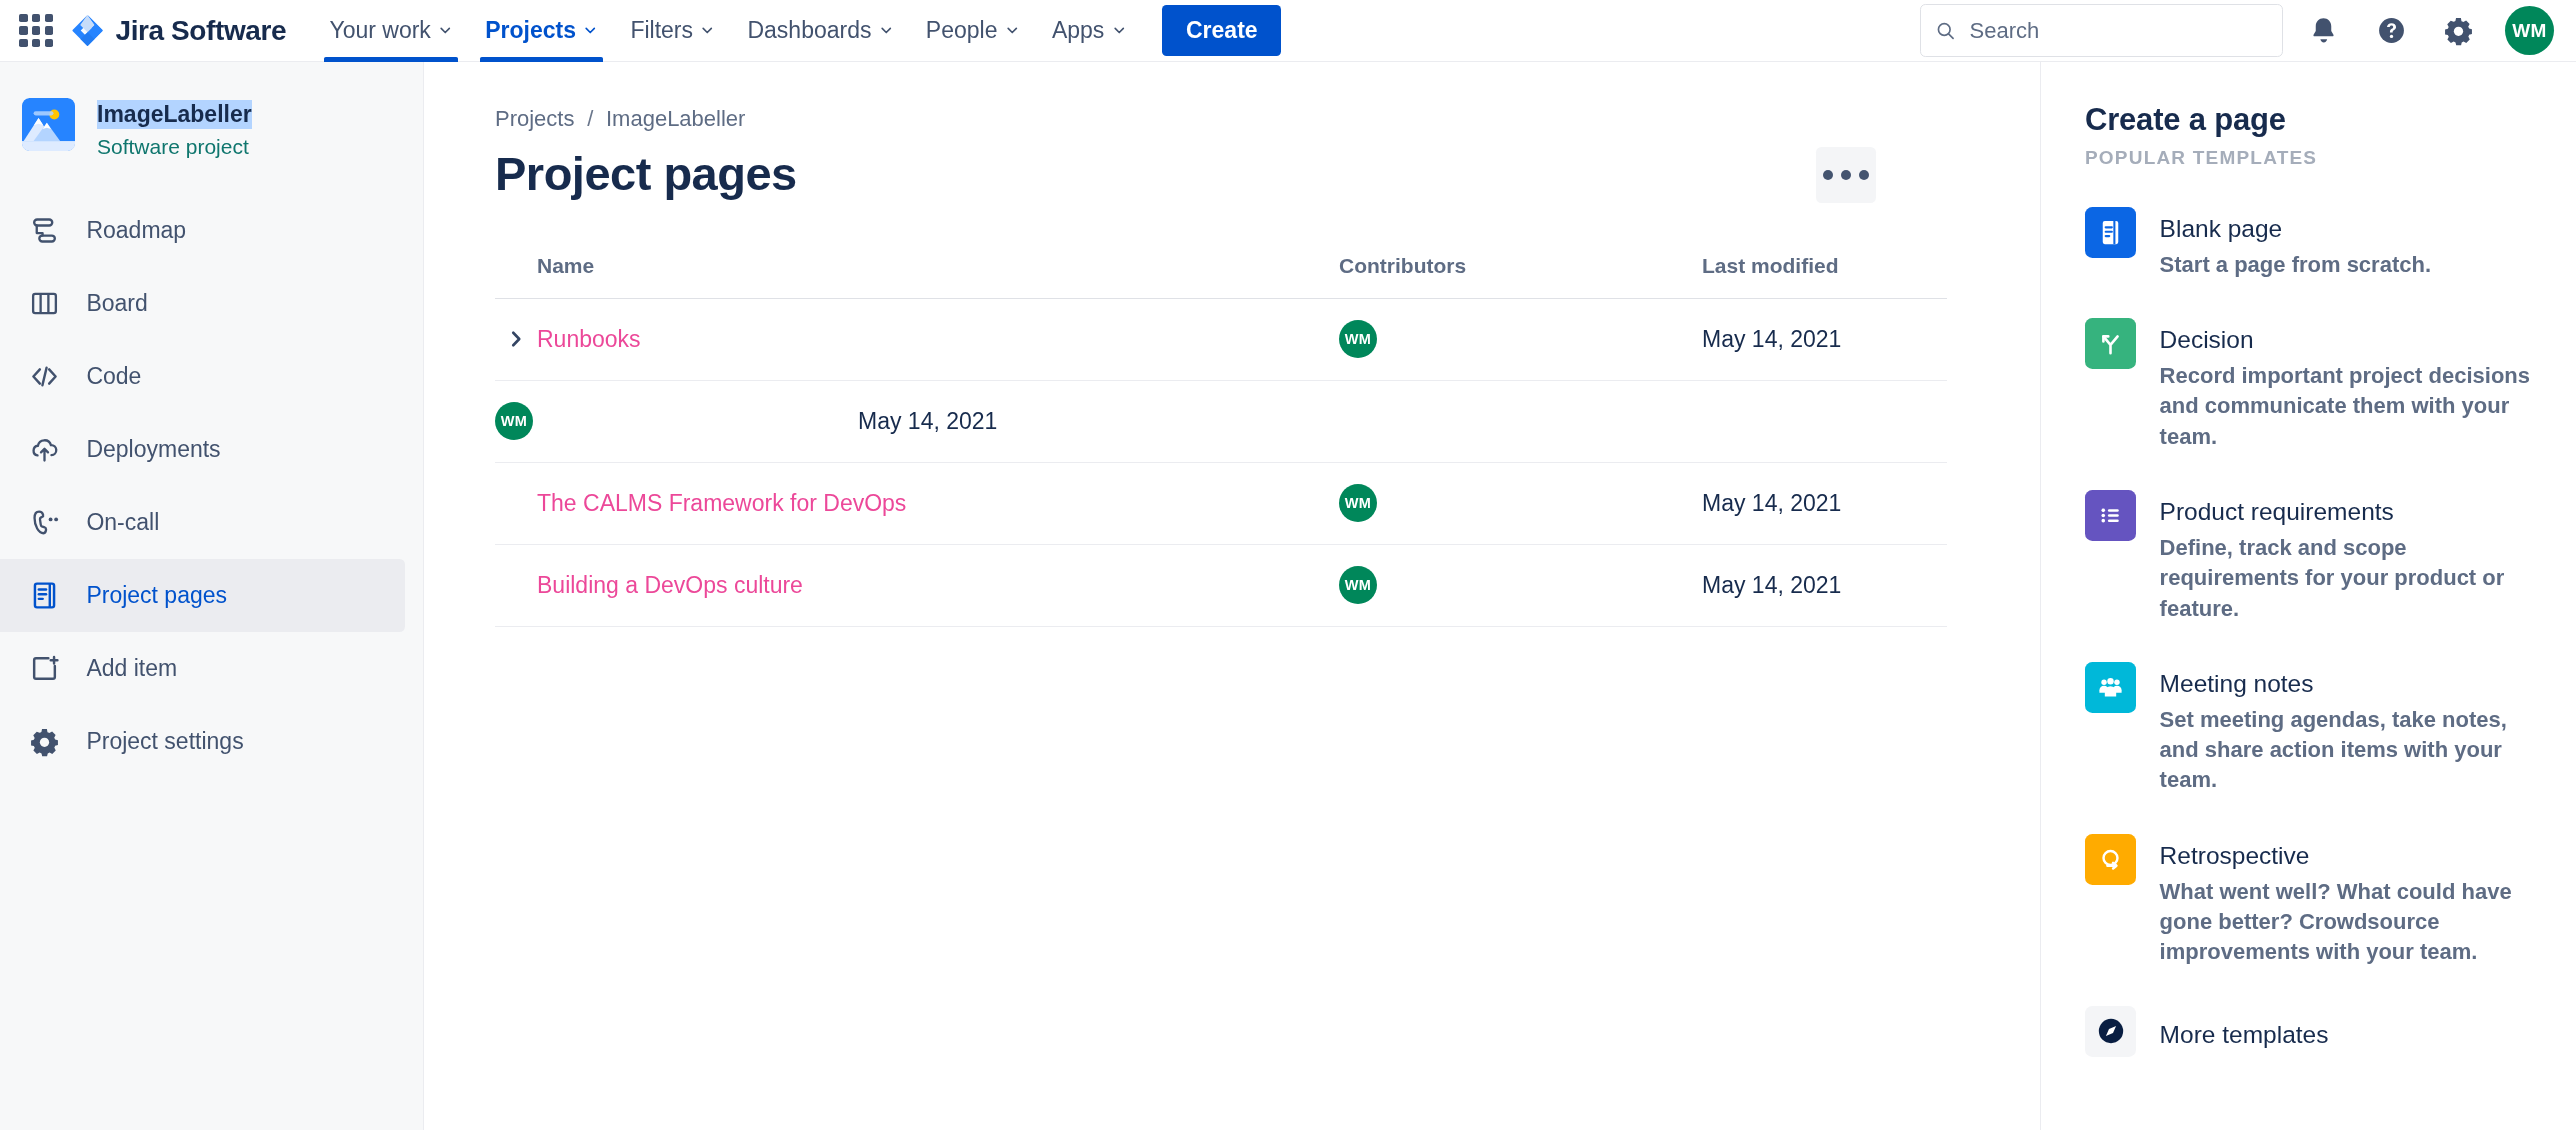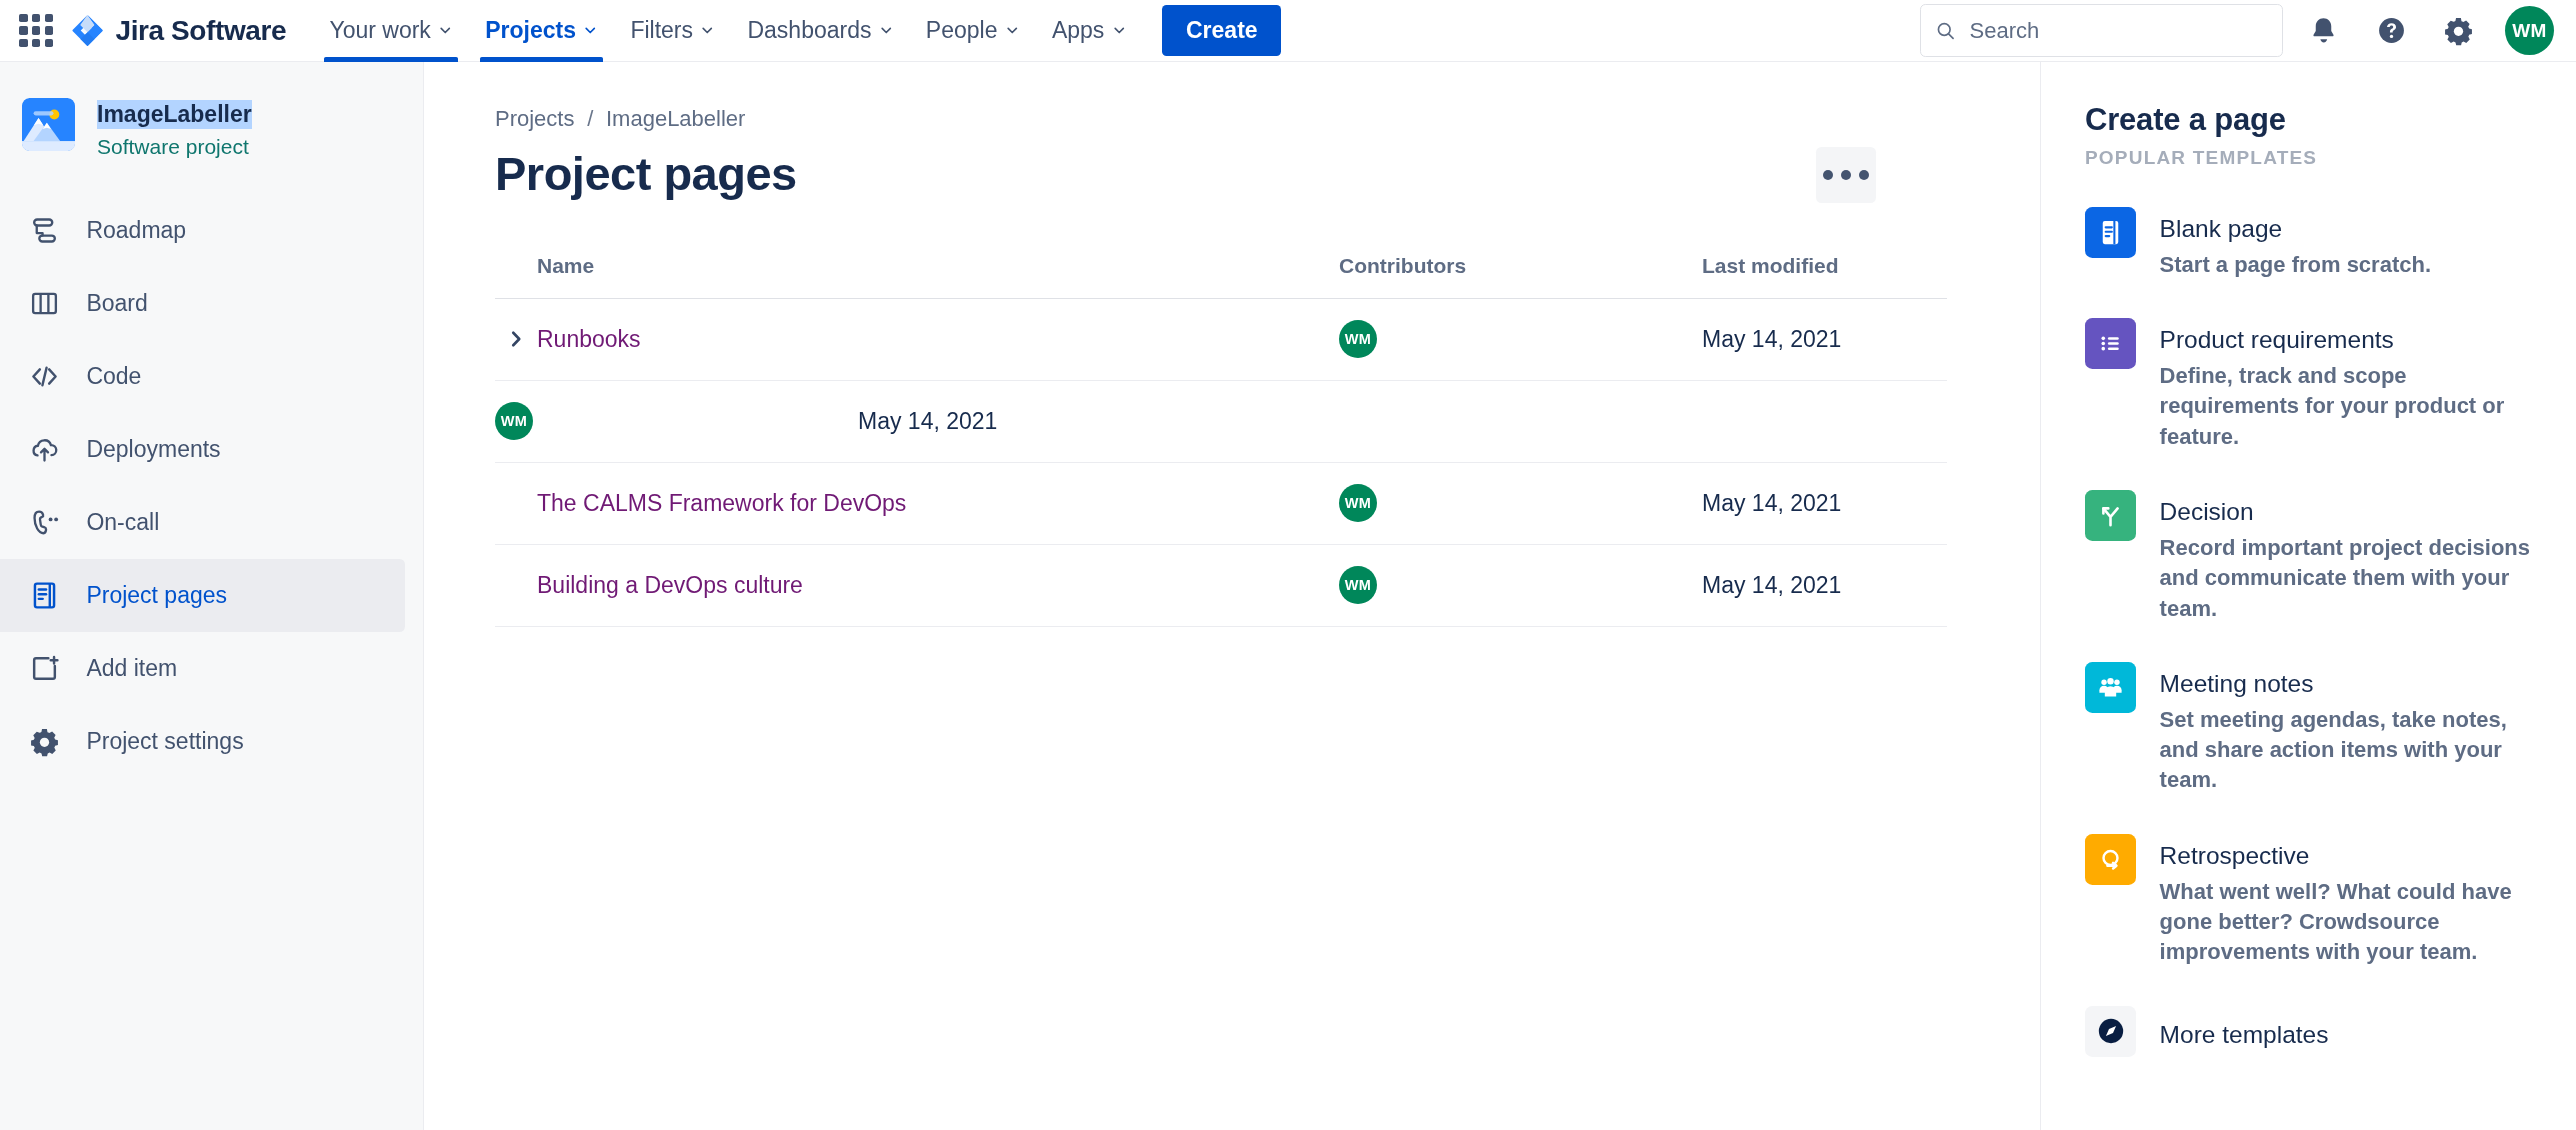--- a/index.html
+++ b/index.html
@@ -133,21 +133,21 @@
   .pages-table { margin-top: 51px; width: 1452px; }
   .t-row { display: flex; align-items: center; }
   .t-head { padding: 0 0 20px 0; border-bottom: 1.8px solid #DFE1E6; }
   .t-head .c { font-size: 21px; color: #5E6C84; font-weight: 600; }
   .c-name { width: 844px; flex: 0 0 844px; display: flex; align-items: center; gap: 0; padding-left: 42px; }
   .c-contrib { width: 363px; flex: 0 0 363px; }
   .c-mod { flex: 1 1 auto; }
   .t-body-row { height: 82px; border-bottom: 1.8px solid #EBECF0; }
   .t-body-row .c-name { position: relative; padding-left: 42px; }
   .row-chevron { position: absolute; left: 11px; top: 50%; transform: translateY(-50%); width: 20px; height: 20px; cursor: pointer; }
-  .page-link { color: #701a75; font-size: 23px; cursor: pointer; line-height: 1; }
+  .page-link { color: #ec4899; font-size: 23px; cursor: pointer; line-height: 1; }
   .avatar-sm {
     width: 38px; height: 38px; border-radius: 50%; background: #00875A; color: #fff;
     display: flex; align-items: center; justify-content: center;
     font-size: 14.5px; font-weight: 700; letter-spacing: 0.3px; cursor: pointer;
   }
   .t-date { font-size: 23px; color: #172B4D; }
 
   
   .rightpanel {
     width: 536px; flex: 0 0 536px;
@@ -476,50 +476,50 @@
               <line x1="8.3" y1="14.8" x2="11" y2="14.8" stroke="#0B66E4" stroke-width="1.7" stroke-linecap="round"></line>
             </svg>
           </span>
           <div class="tpl-txt">
             <div class="tpl-name">Blank page</div>
             <div class="tpl-desc">Start a page from scratch.</div>
           </div>
         </div>
 
         <div class="tpl">
+          <span class="tpl-ico" style="background:#36B37E">
+            <svg width="31" height="31" viewBox="0 0 24 24">
+              <path d="M12 19.5 L12 13 L6.5 6.5 M12 13 L17.5 6.5" fill="none" stroke="#fff" stroke-width="2" stroke-linecap="round" stroke-linejoin="round"></path>
+              <path d="M6.5 6.5 L6.5 10.5 M6.5 6.5 L10.3 6.5" fill="none" stroke="#fff" stroke-width="2" stroke-linecap="round" stroke-linejoin="round"></path>
+            </svg>
+          </span>
+          <div class="tpl-txt">
+            <div class="tpl-name">Decision</div>
+            <div class="tpl-desc">Record important project decisions and communicate them with your team.</div>
+          </div>
+        </div>
+
+        <div class="tpl">
           <span class="tpl-ico" style="background:#6554C0">
             <svg width="31" height="31" viewBox="0 0 24 24">
               <circle cx="6.4" cy="8" r="1.4" fill="#fff"></circle>
               <circle cx="6.4" cy="12" r="1.4" fill="#fff"></circle>
               <circle cx="6.4" cy="16" r="1.4" fill="#fff"></circle>
               <rect x="10" y="7.1" width="8.4" height="1.9" rx=".95" fill="#fff"></rect>
               <rect x="10" y="11.1" width="8.4" height="1.9" rx=".95" fill="#fff"></rect>
               <rect x="10" y="15.1" width="8.4" height="1.9" rx=".95" fill="#fff"></rect>
             </svg>
           </span>
           <div class="tpl-txt">
             <div class="tpl-name">Product requirements</div>
             <div class="tpl-desc">Define, track and scope requirements for your product or feature.</div>
           </div>
         </div>
 
         <div class="tpl">
-          <span class="tpl-ico" style="background:#36B37E">
-            <svg width="31" height="31" viewBox="0 0 24 24">
-              <path d="M12 19.5 L12 13 L6.5 6.5 M12 13 L17.5 6.5" fill="none" stroke="#fff" stroke-width="2" stroke-linecap="round" stroke-linejoin="round"></path>
-              <path d="M6.5 6.5 L6.5 10.5 M6.5 6.5 L10.3 6.5" fill="none" stroke="#fff" stroke-width="2" stroke-linecap="round" stroke-linejoin="round"></path>
-            </svg>
-          </span>
-          <div class="tpl-txt">
-            <div class="tpl-name">Decision</div>
-            <div class="tpl-desc">Record important project decisions and communicate them with your team.</div>
-          </div>
-        </div>
-
-        <div class="tpl">
           <span class="tpl-ico" style="background:#00B8D9">
             <svg width="31" height="31" viewBox="0 0 24 24">
               <circle cx="7" cy="8" r="2.1" fill="#fff"></circle>
               <circle cx="17" cy="8" r="2.1" fill="#fff"></circle>
               <circle cx="12" cy="7.2" r="2.5" fill="#fff"></circle>
               <path d="M3.4 14.2 A3.6 3.6 0 0 1 10.6 14.2 L10.6 16 L3.4 16 Z" fill="#fff"></path>
               <path d="M13.4 14.2 A3.6 3.6 0 0 1 20.6 14.2 L20.6 16 L13.4 16 Z" fill="#fff"></path>
               <path d="M7.6 15.4 A4.4 4.4 0 0 1 16.4 15.4 L16.4 19 L7.6 19 Z" fill="#fff"></path>
             </svg>
           </span>

